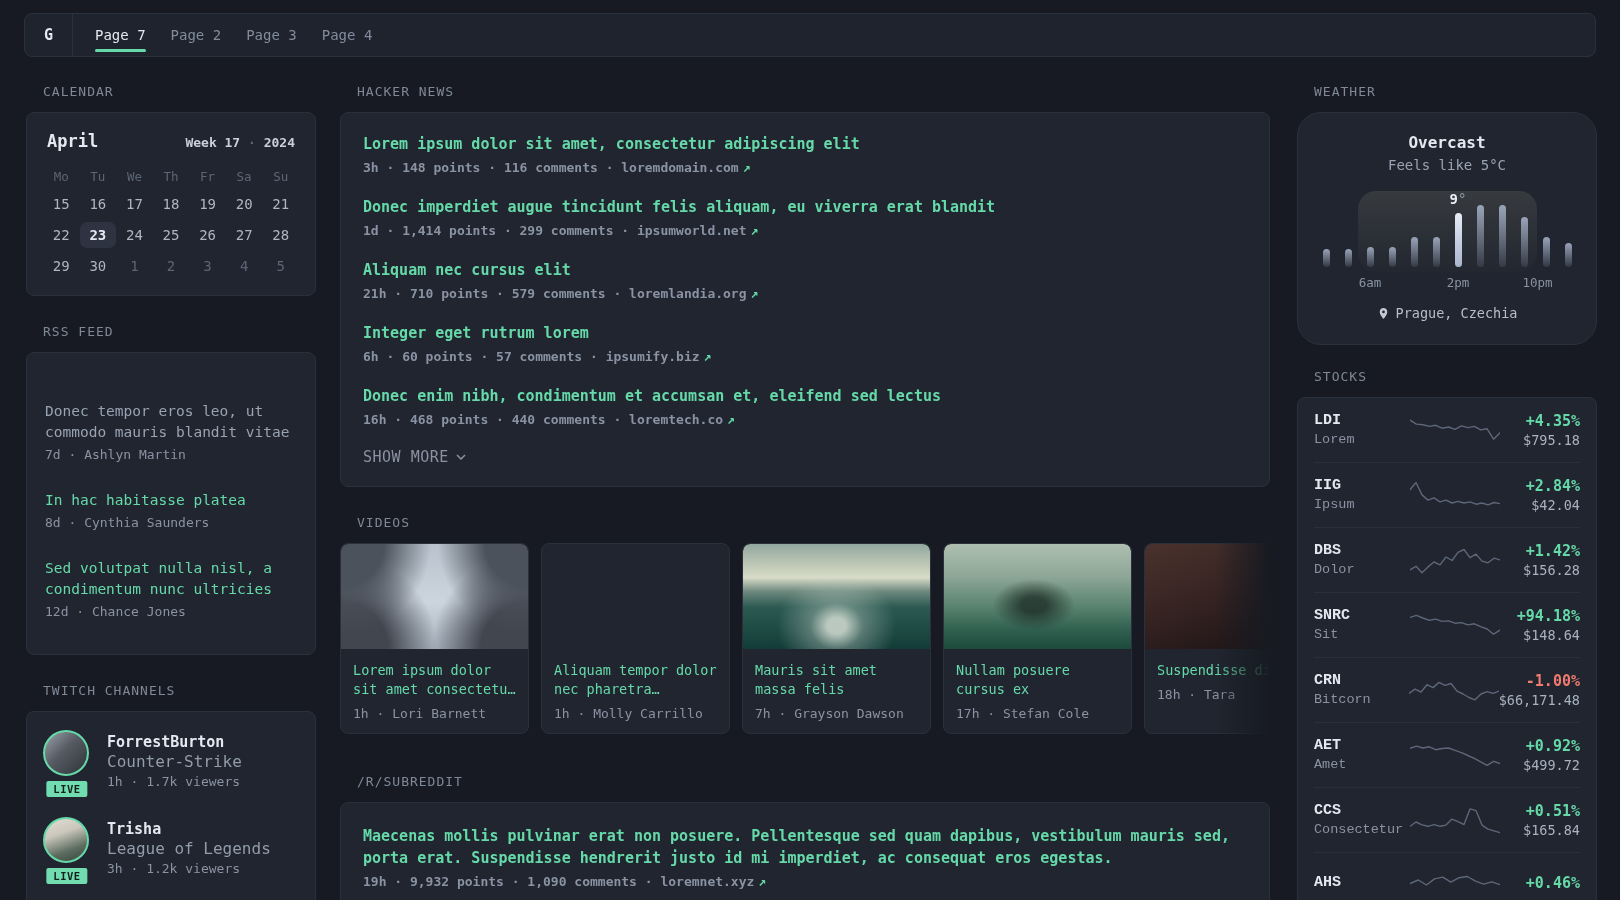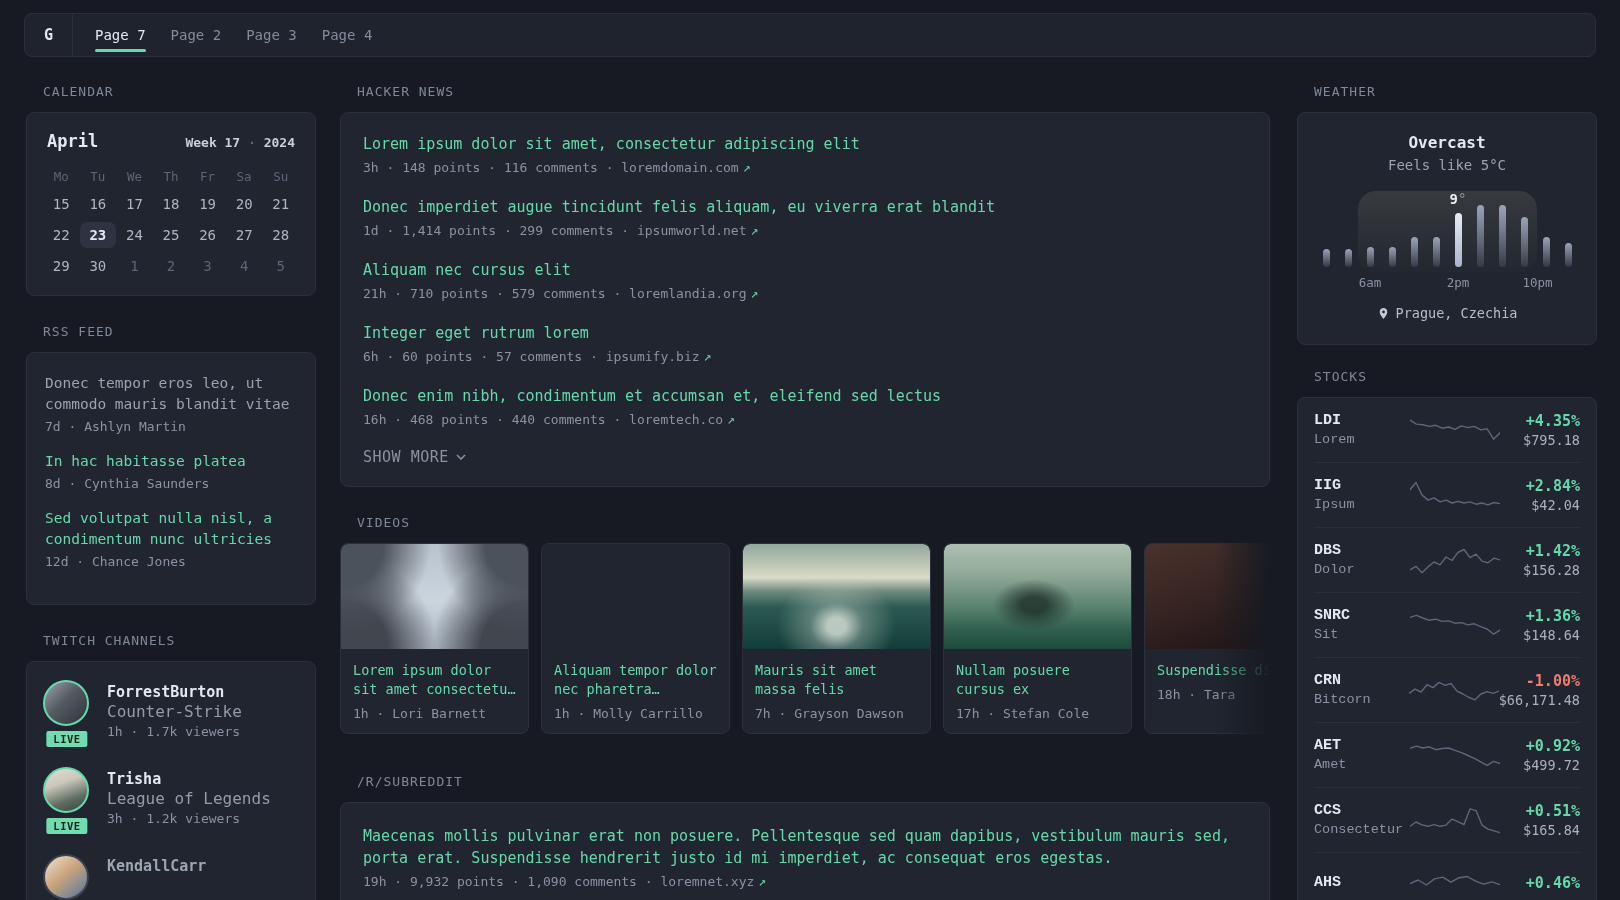--- a/index.html
+++ b/index.html
@@ -54,21 +54,21 @@
   .cal-month{color:var(--white);font-size:17px;font-weight:bold;}
   .cal-week{font-size:13px;font-weight:bold;color:#c9d0db;}
   .cal-grid{display:grid;grid-template-columns:repeat(7,1fr);row-gap:5px;}
   .cal-grid .wd{font-size:12.5px;color:var(--dim);text-align:center;height:20px;line-height:20px;margin-bottom:4px;}
   .cal-day{font-size:14px;color:#aeb6c2;text-align:center;height:26px;line-height:26px;border-radius:7px;cursor:pointer;}
   .cal-day.muted{color:var(--dim);}
   .cal-day.selected{background:#2d3340;color:var(--white);font-weight:bold;}
   
   .rss-card{padding:20px 18px 18px;}
   .rss-item{margin-bottom:17px;}
-  .rss-title{font-size:14.5px;color:var(--teal);line-height:21px;cursor:pointer;}
+  .rss-title{font-size:14.5px;color:var(--teal);line-height:21px;cursor:pointer;margin-top:28px;}
   .rss-title.read{color:var(--text);}
   .item-meta{font-size:13px;color:var(--meta);margin-top:4px;}
   
   .twitch-card{padding:18px 16px;height:300px;}
   .channel{display:flex;gap:16px;margin-bottom:26px;cursor:pointer;}
   .av-wrap{position:relative;width:48px;flex:0 0 48px;}
   .avatar{width:46px;height:46px;border-radius:50%;border:2px solid var(--teal);}
   .channel.offline .avatar{border-color:#3a4150;}
   .av-forrest{background:linear-gradient(135deg,#9da3ab 0%,#565b63 45%,#2e3238 100%);}
   .av-trisha{background:linear-gradient(160deg,#e3ded4 0%,#cbc7bd 35%,#5d6e60 70%,#37453d 100%);}
@@ -77,21 +77,21 @@
     position:absolute;left:50%;bottom:-9px;transform:translateX(-50%);
     background:#71dcb0;color:#152019;font-size:10.5px;font-weight:bold;
     padding:2px 7px;border-radius:5px;border:3px solid var(--card);letter-spacing:.5px;
   }
   .ch-name{color:var(--white);font-size:15px;font-weight:bold;line-height:20px;margin-top:2px;}
   .channel.offline .ch-name{color:#9aa7b0;}
   .ch-game{font-size:16px;color:#929cab;line-height:20px;}
   .ch-meta{font-size:13px;color:var(--meta);line-height:19px;}
   
   .list-card{padding:20px 22px;}
-  .news-item{margin-bottom:19px;}
+  .news-item{margin-bottom:19px;font-weight:bold;}
   .news-title{font-size:15px;color:var(--teal);line-height:22px;cursor:pointer;}
   .news-meta{font-size:13px;color:var(--meta);margin-top:3px;line-height:19px;}
   .news-meta a{color:var(--meta);text-decoration:none;cursor:pointer;}
   .reddit-card{padding:22px;height:145px;}
   
   .video-row{position:relative;display:flex;gap:12px;overflow:hidden;}
   .video-row::after{content:'';position:absolute;top:0;bottom:0;right:0;width:55px;
     background:linear-gradient(90deg,rgba(23,26,34,0),var(--bg));pointer-events:none;}
   .video-card{flex:0 0 189px;background:var(--card);border:1px solid var(--border);border-radius:8px;overflow:hidden;cursor:pointer;}
   .thumb{height:105px;border-radius:7px 7px 0 0;}
@@ -109,21 +109,21 @@
     radial-gradient(ellipse at 50% 78%,rgba(225,232,222,.8) 0 7%,rgba(200,215,205,.35) 20%,transparent 45%),
     linear-gradient(180deg,#93a89f 0%,#c3cbb8 22%,#d8dcc8 32%,#6f8a7f 45%,#2c5a52 60%,#123c38 100%);}
   .thumb-canoe{background:
     radial-gradient(ellipse at 48% 58%,rgba(25,40,35,.75) 0 9%,transparent 30%),
     linear-gradient(180deg,#aebfb0 0%,#8fa797 30%,#5d8672 58%,#2f5f4e 82%,#1d4a3c 100%);}
   .thumb-dark{background:linear-gradient(160deg,#4a322d 0%,#382523 40%,#241819 75%,#1a1215 100%);}
   .video-body{padding:12px;}
   .video-title{font-size:13.5px;color:var(--teal);line-height:19px;}
   .video-meta{font-size:13px;color:var(--meta);margin-top:7px;}
   
-  .weather-card{padding:20px 16px 16px;height:233px;text-align:center;}
+  .weather-card{padding:20px 16px 16px;height:233px;text-align:center;border-radius:24px;}
   .w-cond{color:var(--white);font-size:16px;font-weight:bold;}
   .w-feels{font-size:14px;color:#99a3b2;margin-top:5px;}
   .bars{position:relative;width:249px;height:62px;margin:32px auto 0;}
   .daylight{position:absolute;top:-14px;bottom:-5px;border-radius:18px;
     background:linear-gradient(180deg,rgba(209,201,164,.13),rgba(209,201,164,.01));}
   .wbar{position:absolute;bottom:0;width:7px;border-radius:4px;
     background:linear-gradient(180deg,#9aa4b9 0%,rgba(125,135,158,.18) 100%);}
   .wbar.current{background:linear-gradient(180deg,#e8edf6,#a9b4cd);}
   .temp-label{position:absolute;transform:translateX(-50%);font-size:14px;font-weight:bold;color:#e9edf5;white-space:nowrap;}
   .temp-label .deg{color:var(--meta);font-weight:normal;}
@@ -490,21 +490,21 @@
 
         <div class="stock-row">
           <div class="stock-left">
             <div class="stock-sym">SNRC</div>
             <div class="stock-name">Sit</div>
           </div>
           <svg class="spark" viewBox="0 0 90 34">
             <polyline points="0.0,9.4 6.4,7.4 12.9,10.0 19.3,12.3 25.7,11.1 32.1,13.4 38.6,12.9 45.0,15.2 51.4,14.6 57.9,16.9 64.3,15.8 70.7,18.7 77.1,21.0 83.6,26.2 90.0,22.1"></polyline>
           </svg>
           <div class="stock-right">
-            <div class="stock-pct up">+1.36%</div>
+            <div class="stock-pct up">+94.18%</div>
             <div class="stock-price">$148.64</div>
           </div>
         </div>
 
         <div class="stock-row">
           <div class="stock-left">
             <div class="stock-sym">CRN</div>
             <div class="stock-name">Bitcorn</div>
           </div>
           <svg class="spark" viewBox="0 0 90 34">

